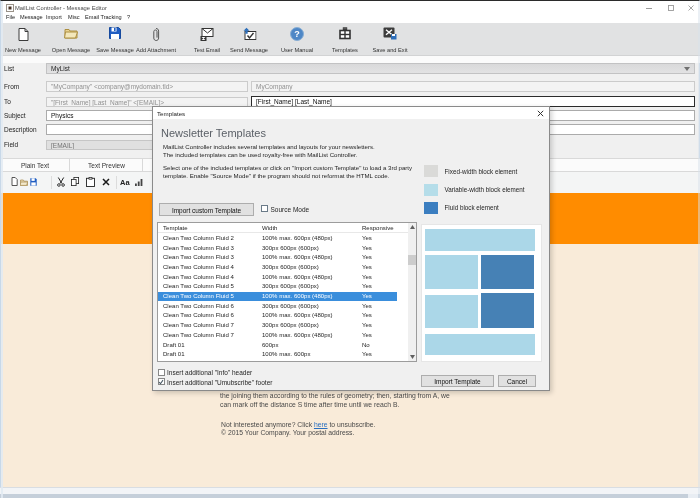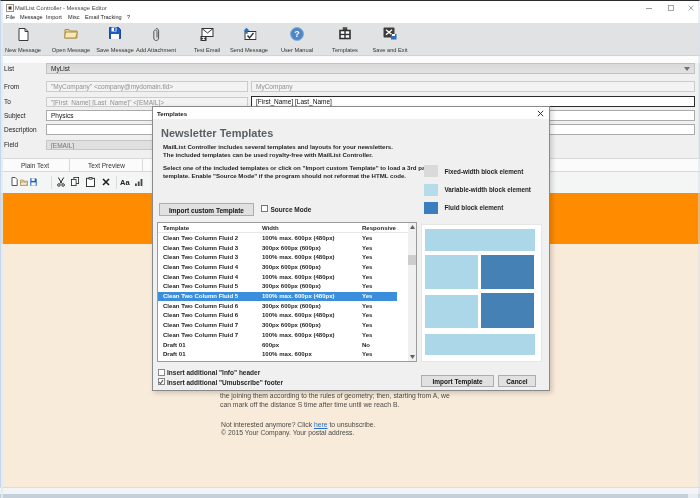--- a/index.html
+++ b/index.html
@@ -26,21 +26,21 @@
 #tabbar { position:absolute; left:0px; top:157px; width:699px; height:14px; background:#fbfbfb; border-top:1px solid #d9d9d9; border-bottom:1px solid #d9d9d9; }
 .tab { position:absolute; top:0; height:12px; border-right:1px solid #d9d9d9; font-size:6.5px; color:#333; text-align:center; padding-top:3px; }
 
 #edittb { position:absolute; left:0px; top:171px; width:699px; height:21px; background:#f4f5f5; }
 
 #orange { position:absolute; left:0px; top:192px; width:699px; height:52px; background:#ff8c00; }
 #beige { position:absolute; left:0px; top:243px; width:699px; height:244px; background:#f9ebd9; font-size:6.8px; color:#4a4a4a; }
 #statusbar { position:absolute; left:-1px; top:486px; width:700px; height:7px; background:#f2f4f7; border-top:1px solid #d9dde2; }
 #statusbot { position:absolute; left:-1px; top:493px; width:700px; height:5px; background:#c5cfda; }
 
-#dlg { position:absolute; left:151px; top:105px; width:398px; height:285px; background:#f0f0f0; border:1px solid #8a8a8a; box-shadow:2px 2px 5px rgba(0,0,0,0.18);font-weight:bold; }
+#dlg { position:absolute; left:151px; top:105px; width:398px; height:285px; background:#f0f0f0; border:1px solid #8a8a8a; box-shadow:2px 2px 5px rgba(0,0,0,0.18); }
 #dlgtitle { position:absolute; left:0; top:0; width:396px; height:12px; background:#ffffff; }
 #dlgtitle .t { position:absolute; left:4px; top:2.5px; font-size:6.2px; color:#222; }
 #dlghead { position:absolute; left:8px; top:19.5px; font-size:11px; color:#5a5f66; }
 .dpar { position:absolute; left:10px; font-size:6.1px; color:#1e1e1e; line-height:8px; }
 .btn { position:absolute; background:#e1e1e1; border:1px solid #adadad; font-size:6.5px; color:#111; text-align:center; }
 .cb { position:absolute; width:7px; height:7px; background:#fff; border:1px solid #878787; }
 .cbl { position:absolute; font-size:6.5px; color:#1e1e1e; white-space:nowrap; }
 
 #tbl { position:absolute; left:4px; top:115px; width:260px; height:140px; background:#fff; border:1px solid #9c9c9c; }
 .trow { position:absolute; left:0; width:239px; height:9.7px; font-size:6.05px; color:#1e1e1e; white-space:nowrap; }

